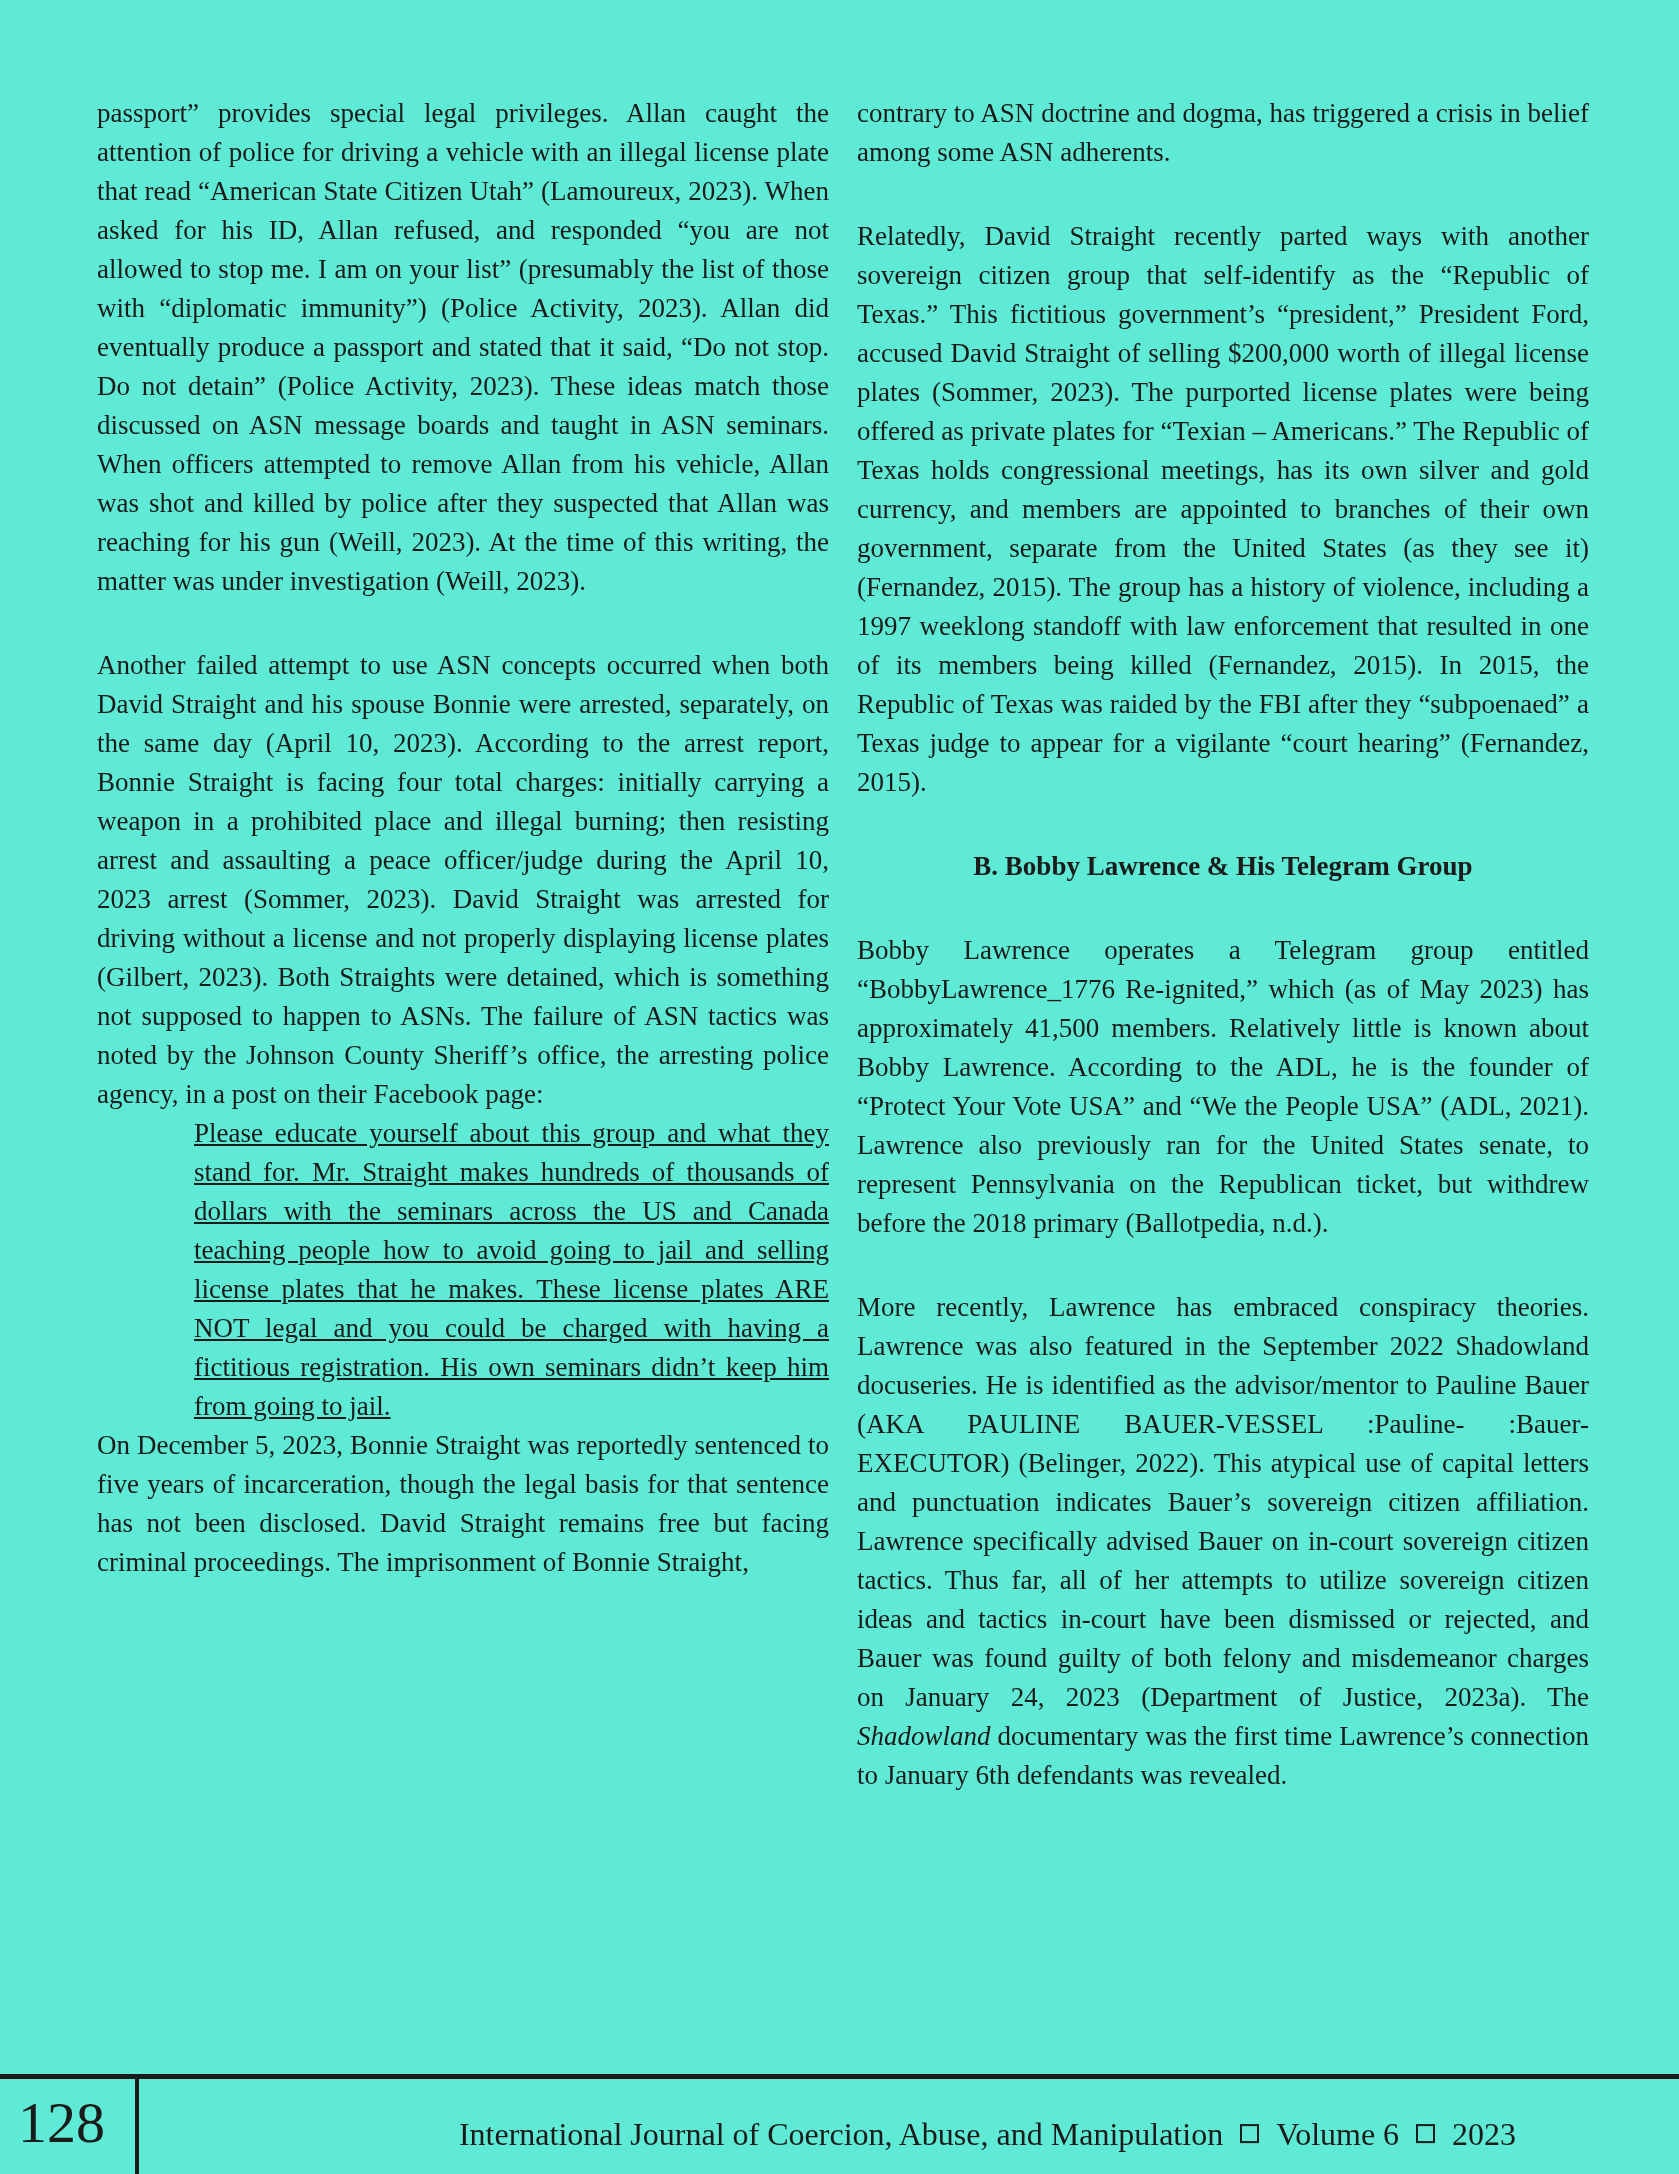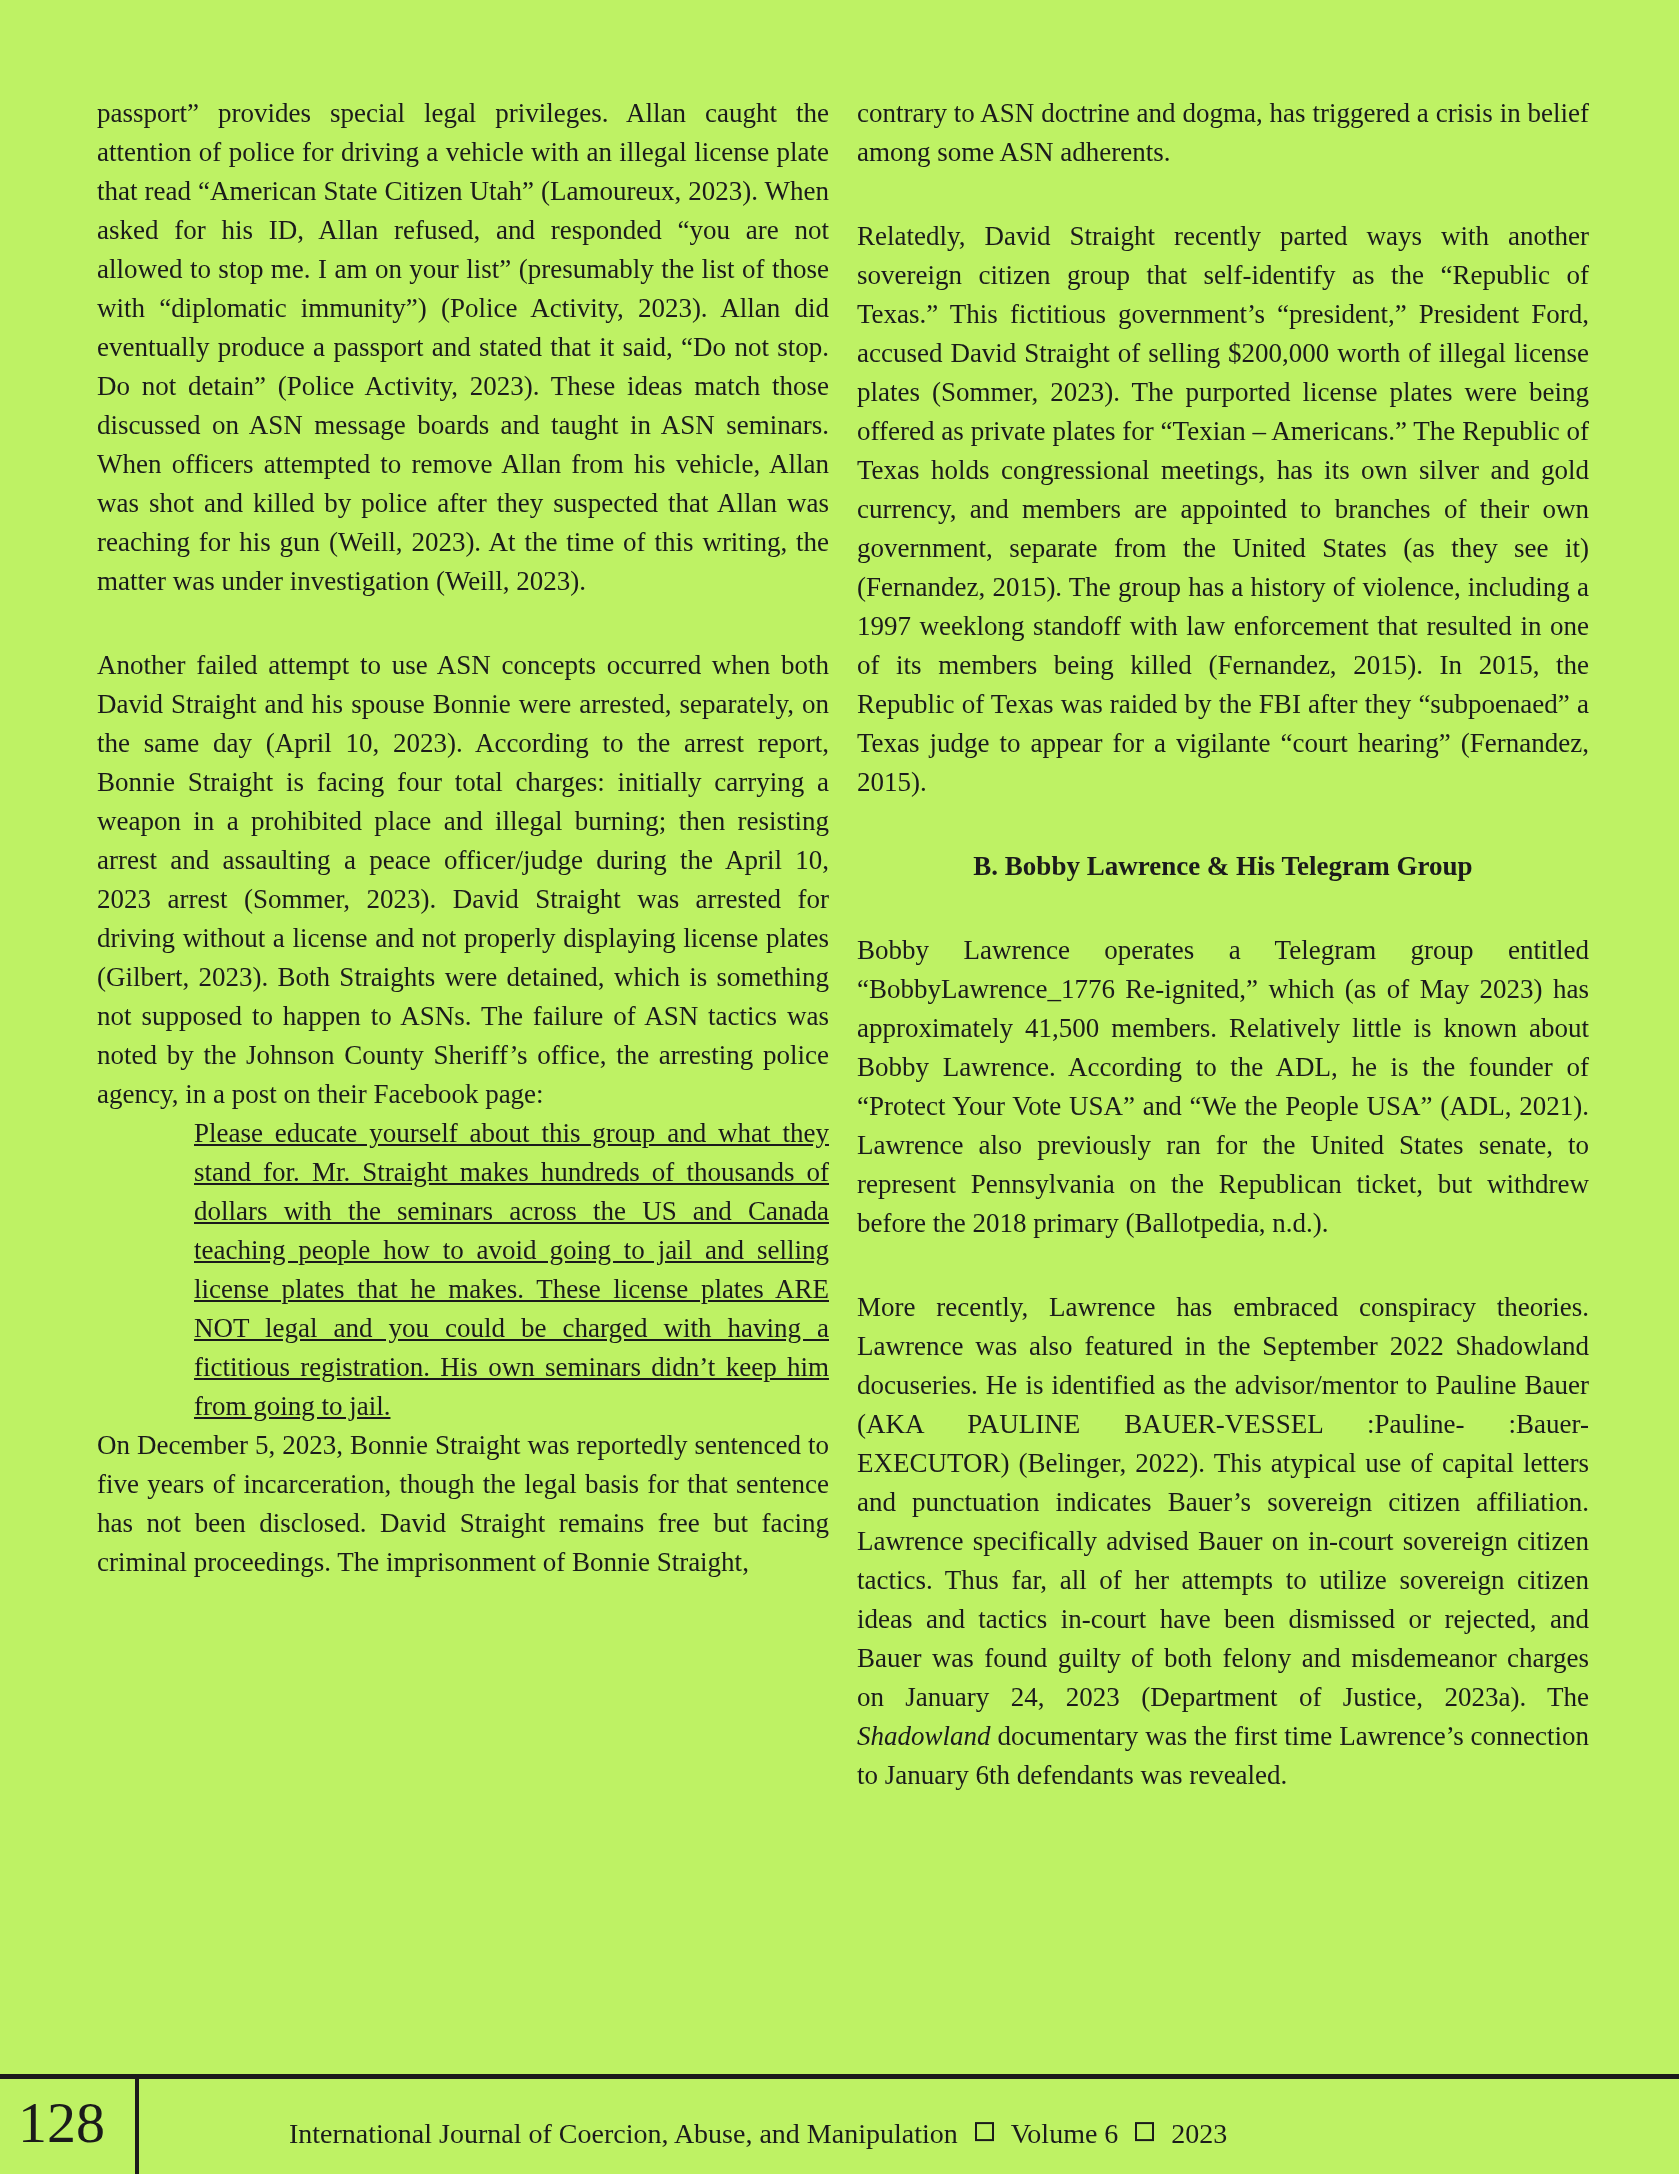--- a/index.html
+++ b/index.html
@@ -4,21 +4,21 @@
 <style>
   html, body {
     margin: 0;
     padding: 0;
     background: #ffffff;
   }
   .page {
     position: relative;
     width: 1680px;
     height: 2174px;
-    background: #bef264;
+    background: #5eead4;
     color: #1b1b1b;
     font-family: "Liberation Serif", serif;
     overflow: hidden;
   }
   .columns {
     position: absolute;
     left: 97px;
     top: 94px;
     width: 1492px;
     display: flex;
@@ -76,25 +76,25 @@
     left: 0;
     top: 2092px;
     width: 123px;
     text-align: center;
     font-size: 58px;
     line-height: 62px;
     color: #1b1b1b;
   }
   .footer-center {
     position: absolute;
-    left: 289px;
+    left: 295px;
     right: 0;
     top: 2115px;
-    text-align: left;
-    font-size: 28px;
+    text-align: center;
+    font-size: 32px;
     line-height: 38px;
     white-space: nowrap;
     color: #1b1b1b;
   }
   .footer-center .sq {
     display: inline-block;
     width: 15px;
     height: 15px;
     border: 2.8px solid #1b1b1b;
     margin: 0 17px;

